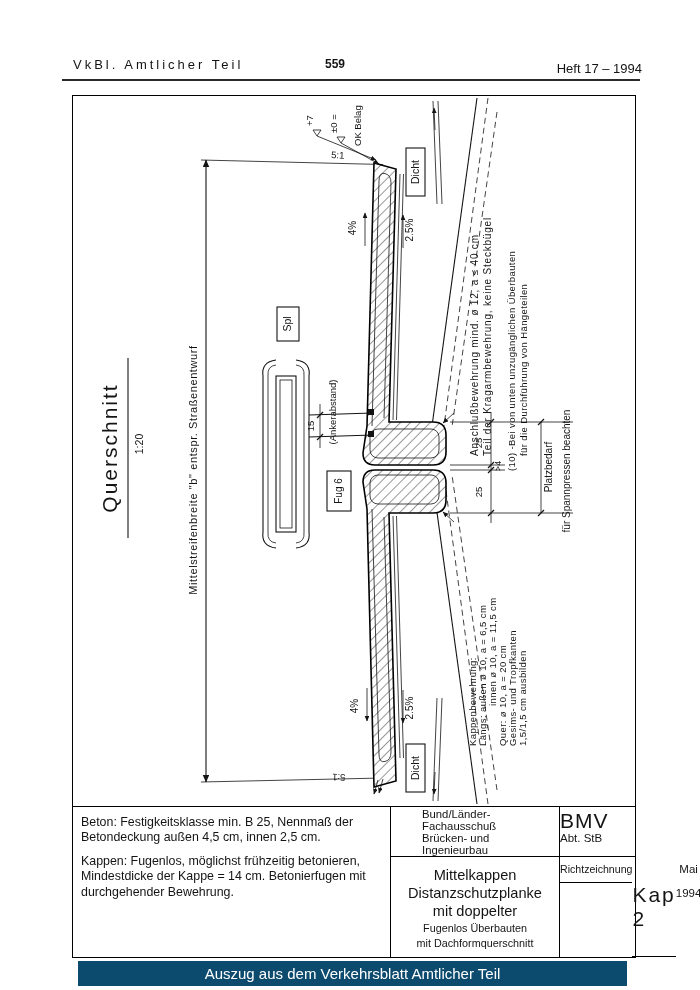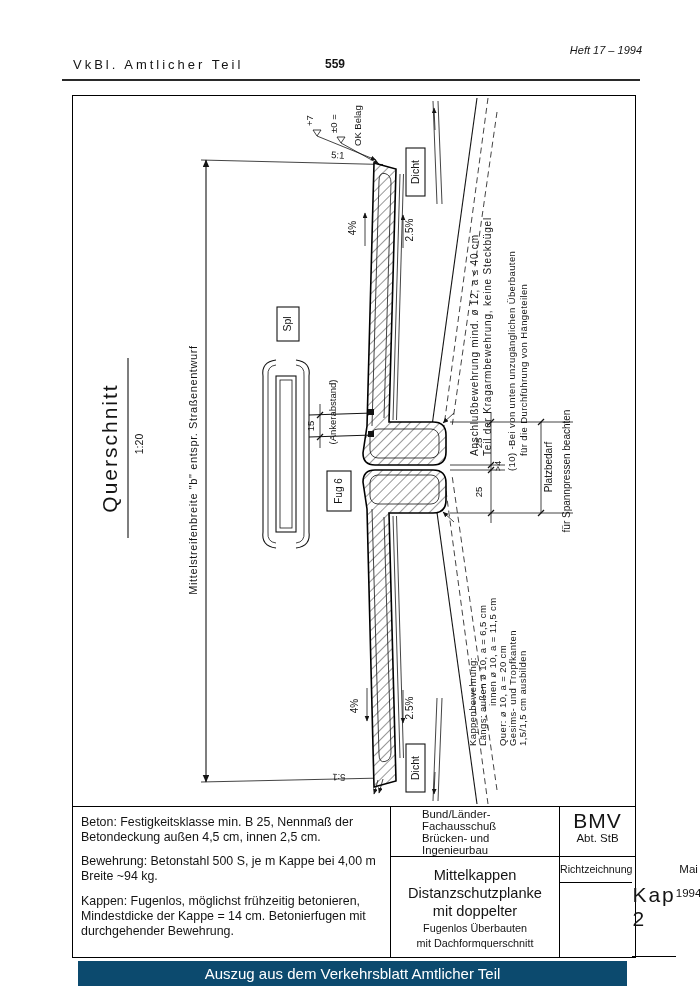--- a/index.html
+++ b/index.html
@@ -1,35 +1,35 @@
 <!DOCTYPE html>
 <html><head>
 <meta charset="utf-8">
 <style>
   html,body{margin:0;padding:0;}
   body{width:700px;height:990px;background:#ffffff;position:relative;overflow:hidden;
        font-family:"Liberation Sans",sans-serif;color:#141414;}
   
   .hdr-left{position:absolute;top:57px;left:73px;font-size:13px;letter-spacing:3px;}
   .hdr-center{position:absolute;top:57px;left:300px;width:70px;text-align:center;font-size:12px;font-weight:bold;}
-  .hdr-right{position:absolute;top:44px;right:58px;font-size:11px;font-style:italic;}
+  .hdr-right{position:absolute;top:61px;right:58px;font-size:13px;}
   .hdr-rule{position:absolute;top:79px;left:62px;width:578px;border-top:2px solid #2a2a2a;}
   
   .sheet{position:absolute;left:72px;top:95px;width:562px;height:861px;border:1.7px solid #000;box-sizing:content-box;}
   .sheet svg{position:absolute;left:0;top:0;}
   .bottom{position:absolute;left:0;top:710px;width:562px;height:151px;border-top:1.7px solid #000;display:flex;box-sizing:border-box;}
   .notes{width:318px;border-right:1.7px solid #000;box-sizing:border-box;padding:8px 8px 0 8px;
          font-size:12.4px;line-height:1.22;}
   .notes p{margin:0 0 9px 0;}
   .lbl{}
   .tb{flex:1;display:flex;flex-direction:column;}
   .tb-r1{height:50px;border-bottom:1.7px solid #000;display:flex;box-sizing:border-box;}
   .tb-committee{flex:1;border-right:1.7px solid #000;box-sizing:border-box;padding:5px 6px 4px 7px;
                 font-size:11.3px;display:flex;flex-direction:column;justify-content:center;margin-left:24px;}
-  .tb-bmv{width:75px;text-align:center;padding-top:2px;box-sizing:border-box;}
+  .tb-bmv{width:75px;padding-top:2px;box-sizing:border-box;}
   .bmv-main{font-size:21px;letter-spacing:1px;line-height:23px;}
   .bmv-sub{font-size:11.5px;}
   .tb-r2{flex:1;display:flex;}
   .tb-title{flex:1;border-right:1.7px solid #000;box-sizing:border-box;text-align:center;padding-top:9px;}
   .t-main{font-size:14.6px;line-height:18px;}
   .t-sub{font-size:10.8px;line-height:13px;margin-top:2px;}
   .tb-rcol{width:75px;display:flex;flex-direction:row;}
   .tb-rz{height:26px;border-bottom:1.7px solid #000;box-sizing:border-box;font-size:10.6px;
          text-align:center;line-height:25px;}
   .tb-kap{flex:1;border-bottom:1.7px solid #000;box-sizing:border-box;display:flex;
@@ -230,21 +230,20 @@
     <text transform="translate(423,610) rotate(-90)" font-size="9.5" letter-spacing="0.4">innen ø 10, a = 11,5 cm</text>
     <text transform="translate(433,650) rotate(-90)" font-size="9.5" letter-spacing="0.4">Quer: ø 10, a = 20 cm</text>
     <text transform="translate(443,650) rotate(-90)" font-size="9.5" letter-spacing="0.4">Gesims- und Tropfkanten</text>
     <text transform="translate(453,650) rotate(-90)" font-size="9.5" letter-spacing="0.4">1,5/1,5 cm ausbilden</text>
   </g>
 </svg>
 
   <div class="bottom">
     <div class="notes">
       <p><span class="lbl">Beton:</span><span> Festigkeitsklasse min. B 25, Nennmaß der</span><br><span>Betondeckung außen 4,5 cm, innen 2,5 cm.</span></p>
-      <p><span class="lbl">Bewehrung:</span><span> Betonstahl 500 S, je m Kappe bei 4,00 m</span><br><span>Breite ~94 kg.</span></p>
       <p><span class="lbl">Kappen:</span><span> Fugenlos, möglichst frühzeitig betonieren,</span><br><span>Mindestdicke der Kappe = 14 cm. Betonierfugen mit</span><br><span>durchgehender Bewehrung.</span></p>
     </div>
     <div class="tb">
       <div class="tb-r1">
         <div class="tb-committee">
           <div>Bund/Länder-Fachausschuß</div>
           <div>Brücken- und Ingenieurbau</div>
         </div>
         <div class="tb-bmv">
           <div class="bmv-main">BMV</div>

